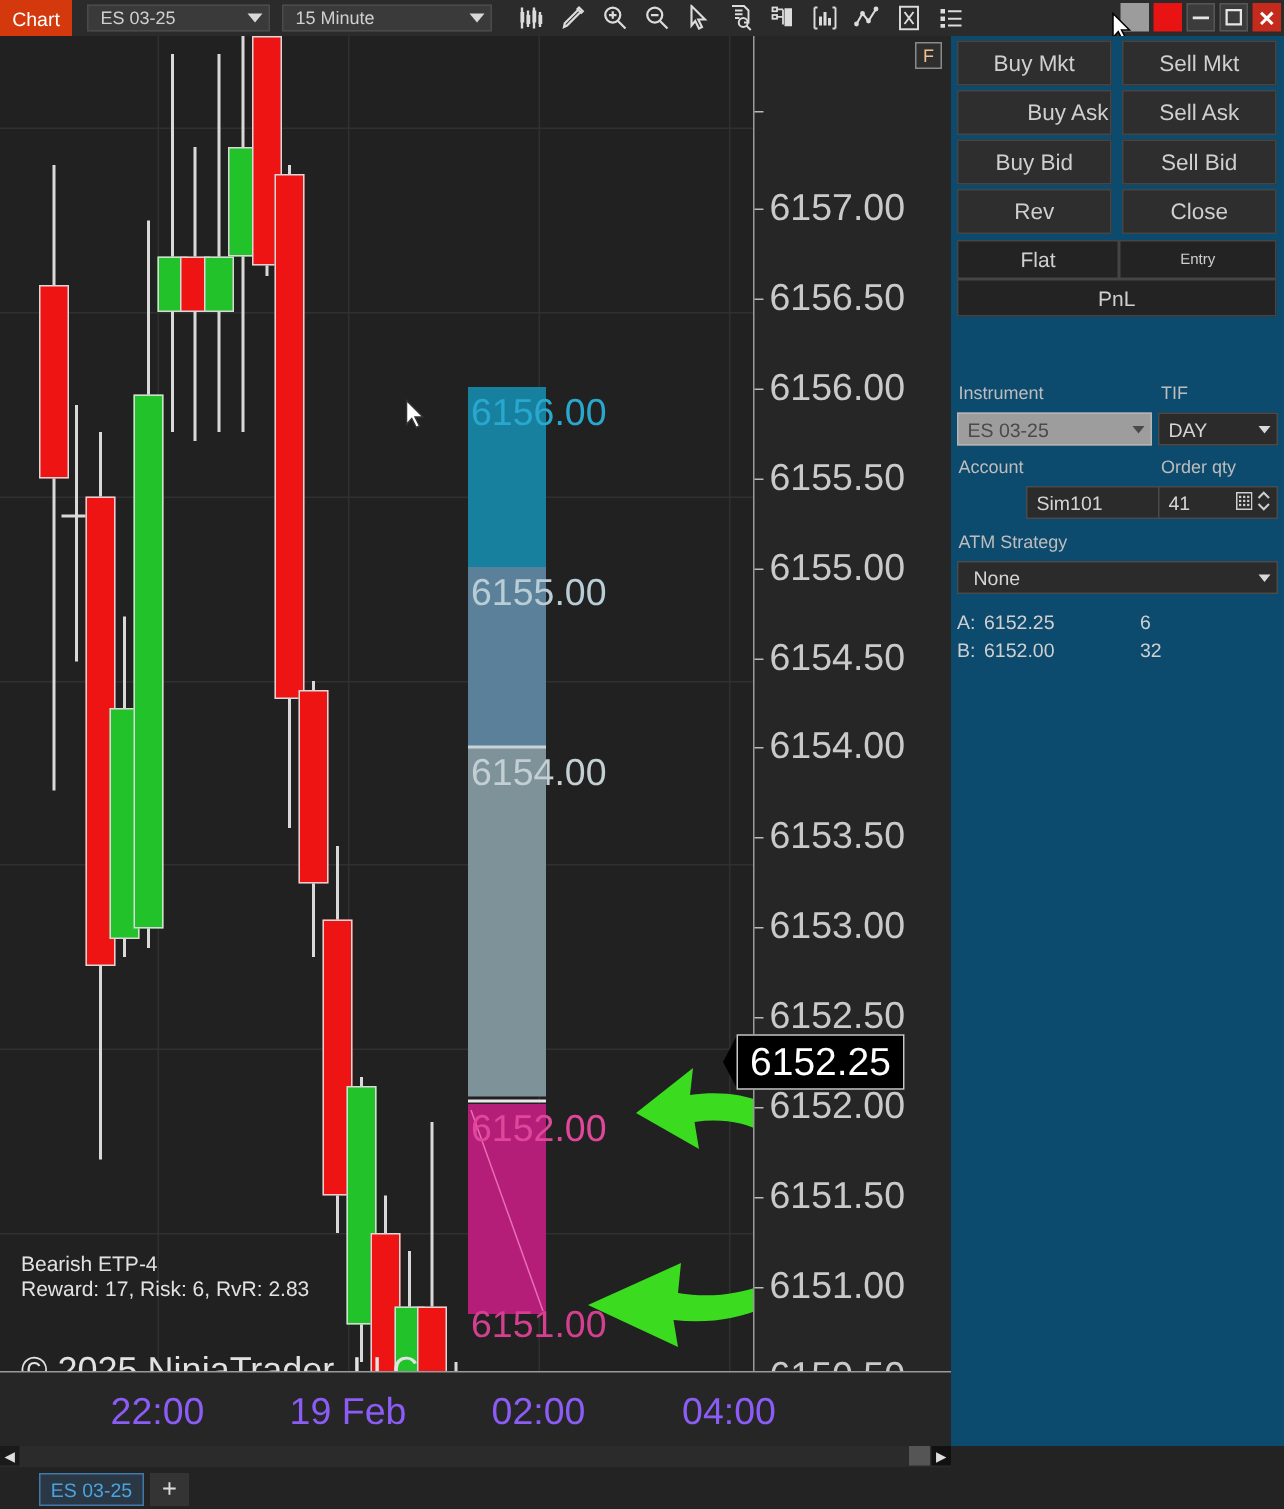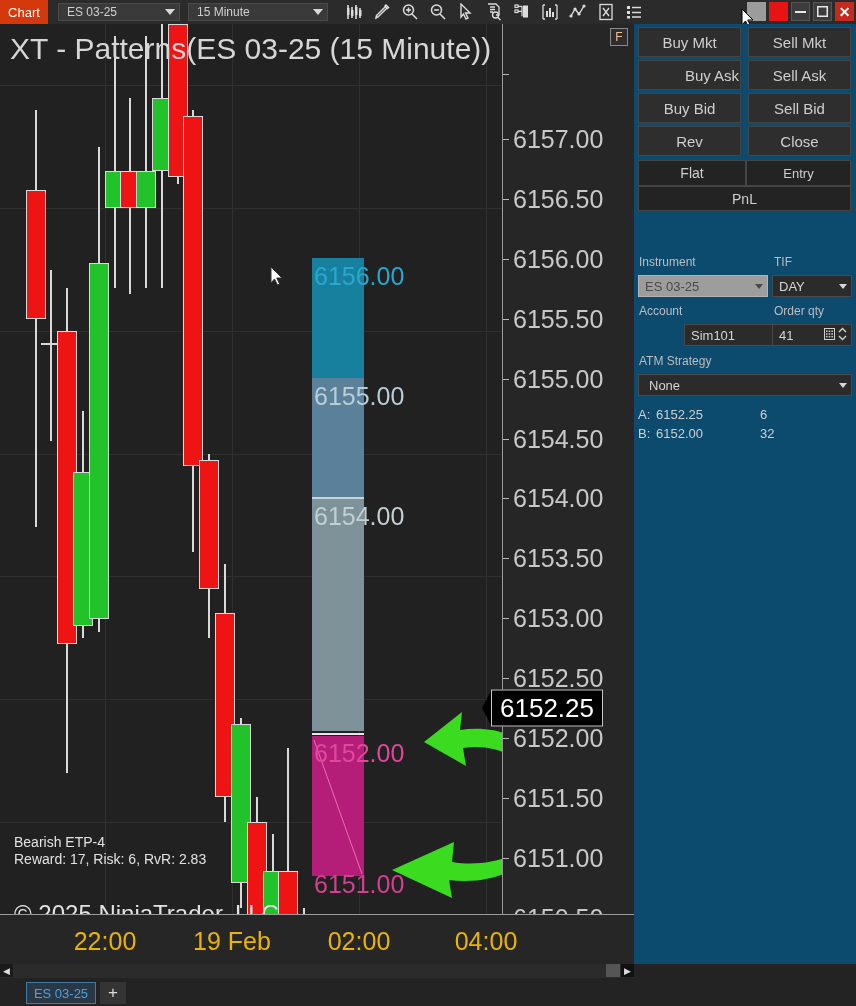--- a/index.html
+++ b/index.html
@@ -63,21 +63,21 @@
   .plab { position:absolute; left:10px; font-size:25px; color:#c9c9c9; white-space:nowrap; transform:translateY(-50%); }
 
   .last-price {
     position:absolute; left:-6px; background:#000; color:#fff; font-size:26px;
     padding:2px 8px; border:1px solid #c8c8c8; white-space:nowrap; transform:translateY(-50%);
   }
   .lp-notch { position:absolute; left:-15px; width:0; height:0;
     border-top:19px solid transparent; border-bottom:19px solid transparent;
     border-right:10px solid #000; transform:translateY(-50%); }
 
-  .tlab { position:absolute; top:12px; font-size:25px; color:#eab308; transform:translateX(-50%); white-space:nowrap; }
+  .tlab { position:absolute; top:12px; font-size:25px; color:#8b5cf6; transform:translateX(-50%); white-space:nowrap; }
 
   
   .wick { position:absolute; width:2px; background:#d9d9d9; }
   .body { position:absolute; width:20px; }
   .body.up   { background:#22c22a; border:1px solid #d9d9d9; }
   .body.down { background:#ef1414; border:1px solid #d9d9d9; }
 
   
   .zone { position:absolute; width:52px; }
   .zlab { position:absolute; font-size:25px; white-space:nowrap; transform:translateY(-50%); }
@@ -339,21 +339,20 @@
         </div>
 
       <div id="zonelabellayer">
           <div class="zlab" style="left: 314px; top: 252px; color: rgb(41, 168, 207);">6156.00</div>
           <div class="zlab" style="left: 314px; top: 372px; color: rgb(185, 205, 214);">6155.00</div>
           <div class="zlab" style="left: 314px; top: 492px; color: rgb(195, 207, 211);">6154.00</div>
           <div class="zlab" style="left: 314px; top: 729px; color: rgb(224, 71, 155);">6152.00</div>
           <div class="zlab" style="left: 314px; top: 860px; color: rgb(212, 63, 143);">6151.00</div>
         </div>
 
-      <div class="chart-title">XT - Patterns(ES 03-25 (15 Minute))</div>
 
       <div class="annot" style="top:810px;">
         <div>Bearish ETP-4</div>
         <div>Reward: 17, Risk: 6, RvR: 2.83</div>
       </div>
 
       <div class="copyright" style="top:876px;">© 2025 NinjaTrader, LLC</div>
 
       <svg class="cursor-arrow" style="left:270px; top:242px;" width="16" height="22" viewBox="0 0 16 22">
         <path d="M1 1l11 11h-5.3l3 6-2.2 1-3-6L1 17z" fill="#ffffff" stroke="#333" stroke-width="1"></path>
@@ -422,21 +421,21 @@
     <div class="obtn" style="left:4px;  top:3px;  width:103px; height:30px;">Buy Mkt</div>
     <div class="obtn" style="left:114px;top:3px;  width:103px; height:30px;">Sell Mkt</div>
     <div class="obtn" style="left:4px;  top:36px; width:103px; height:30px;padding-left:45px;">Buy Ask</div>
     <div class="obtn" style="left:114px;top:36px; width:103px; height:30px;">Sell Ask</div>
     <div class="obtn" style="left:4px;  top:69px; width:103px; height:30px;">Buy Bid</div>
     <div class="obtn" style="left:114px;top:69px; width:103px; height:30px;">Sell Bid</div>
     <div class="obtn" style="left:4px;  top:102px;width:103px; height:30px;">Rev</div>
     <div class="obtn" style="left:114px;top:102px;width:103px; height:30px;">Close</div>
 
     <div class="obtn dk" style="left:4px;  top:136px;width:108px;height:26px;font-size:14px;">Flat</div>
-    <div class="obtn dk" style="left:112px;top:136px;width:105px;height:26px;font-size:13px;">Entry</div>
+    <div class="obtn dk" style="left:112px;top:136px;width:105px;height:26px;font-size:10px;">Entry</div>
     <div class="obtn dk" style="left:4px;  top:162px;width:213px;height:25px;font-size:14px;">PnL</div>
 
     <div class="olabel" style="left:5px;  top:231px;">Instrument</div>
     <div class="olabel" style="left:140px;top:231px;">TIF</div>
 
     <div class="ofield disabled" style="left:4px; top:251px;width:130px;height:22px;">
       <span class="fv">ES 03-25</span>
       <span class="caret-s dk"></span>
     </div>
     <div class="ofield" style="left:138px;top:251px;width:80px;height:22px;">

